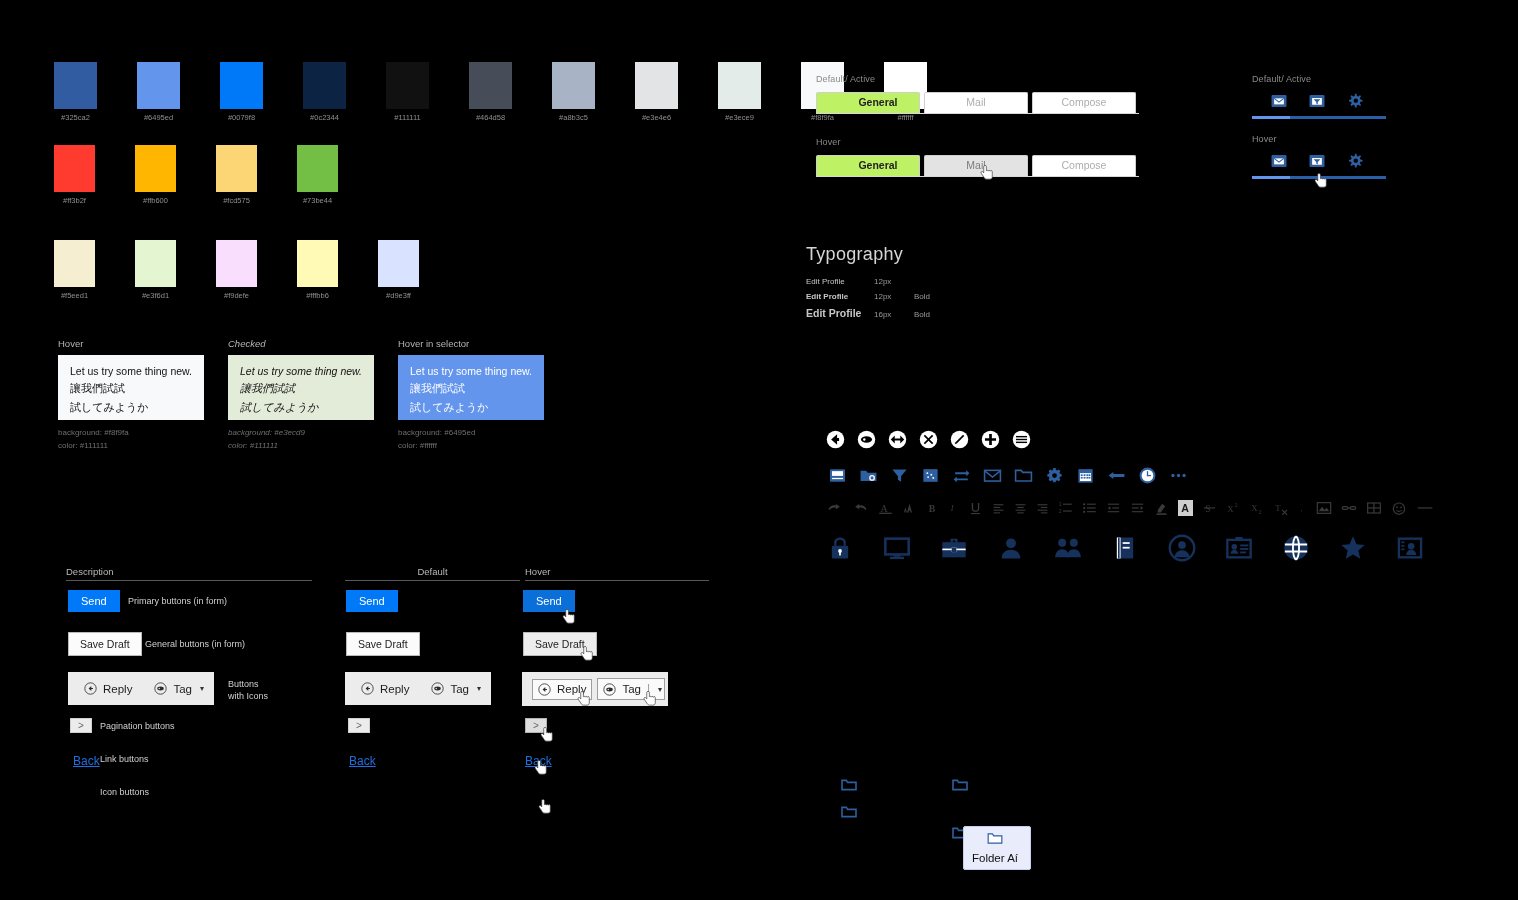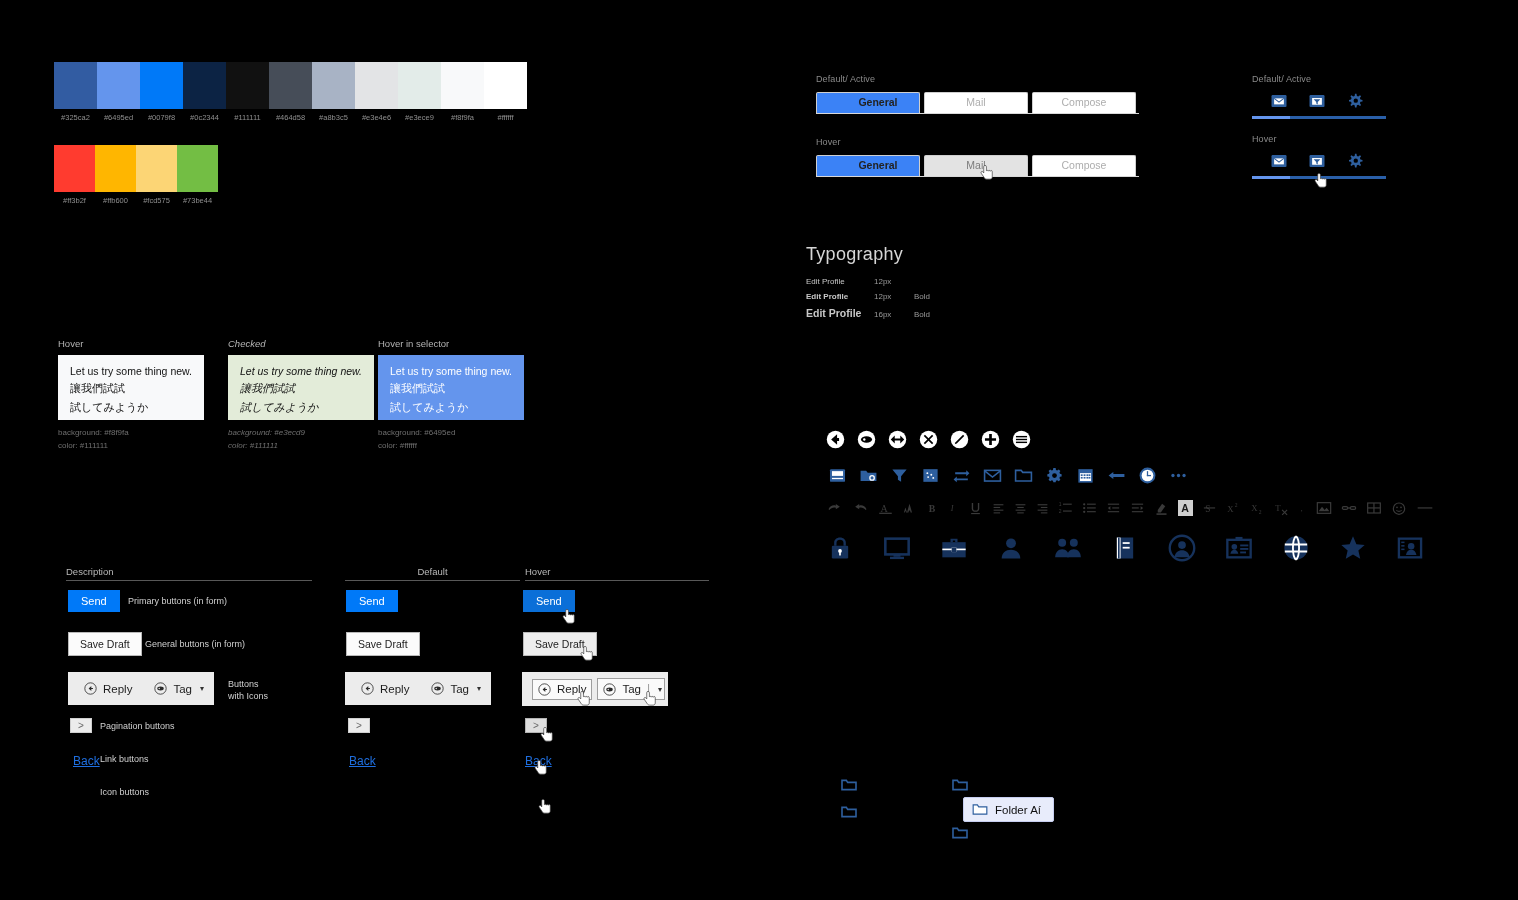--- a/index.html
+++ b/index.html
@@ -10,21 +10,21 @@
     font-family: "Liberation Sans", sans-serif;
     overflow: hidden;
   }
   .page { position: relative; width: 1518px; height: 900px; }
 
   
   .lbl-sm { font-size: 9px; color: #8a8a8a; letter-spacing: .1px; }
   .abs { position: absolute; }
 
   
-  .palette { position: absolute; display: flex; }
+  .palette { position: absolute; display: flex; gap: 40px; }
   .swatch-wrap { display: flex; flex-direction: column; }
   .swatch { width: 43px; height: 47px; }
   .swatch-code { font-size: 7.5px; color: #8f8f8f; margin-top: 4px; text-align: center;
                  font-family: "Liberation Sans", sans-serif; }
   .pal2 .swatch, .pal3 .swatch { width: 41px; height: 47px; }
 
   
   .card-group { position: absolute; }
   .card-title { font-size: 9.5px; color: #b4b4b4; margin-bottom: 6px; }
   .card {
@@ -74,21 +74,21 @@
 
   
   .tabrow { display: flex; align-items: flex-end; }
   .tab {
     width: 104px; height: 21px; line-height: 19px; text-align: center;
     font-size: 10.5px; border: 1px solid #cfcfcf; border-bottom: none;
     background: #ffffff; color: #adadad; cursor: pointer;
     border-radius: 2px 2px 0 0; margin-right: 4px;
     font-family: "Liberation Sans", sans-serif;
   }
-  .tab.active { color: #222; font-weight: bold; background: #3b82f6; padding-left: 20px; }
+  .tab.active { color: #222; font-weight: bold; background: #bef264; padding-left: 20px; }
   .tab.hover { background: #e3e3e3; color: #7d7d7d; }
   .tab-underline { width: 323px; height: 1px; background: #d8d8d8; }
 
   
   .iconnav { display: flex; gap: 20px; padding-left: 18px; }
   .iconnav-rule { width: 134px; height: 3px; background: #2a5fa8; position: relative; }
   .iconnav-rule .seg { position: absolute; left: 0; top: 0; width: 38px; height: 3px; background: #6495ed; }
 
   
   .typo-title { font-size: 18px; color: #d6d6d6; font-weight: 300; letter-spacing: .3px; }
@@ -184,20 +184,42 @@
     <div class="swatch-wrap">
       <div class="swatch" style="background:#fcd575"></div>
       <div class="swatch-code">#fcd575</div>
     </div>
     <div class="swatch-wrap">
       <div class="swatch" style="background:#73be44"></div>
       <div class="swatch-code">#73be44</div>
     </div>
   </div>
 
+  <div class="palette pal3" style="left:54px; top:240px;">
+    <div class="swatch-wrap">
+      <div class="swatch" style="background:#f5eed1"></div>
+      <div class="swatch-code">#f5eed1</div>
+    </div>
+    <div class="swatch-wrap">
+      <div class="swatch" style="background:#e3f6d1"></div>
+      <div class="swatch-code">#e3f6d1</div>
+    </div>
+    <div class="swatch-wrap">
+      <div class="swatch" style="background:#f9defe"></div>
+      <div class="swatch-code">#f9defe</div>
+    </div>
+    <div class="swatch-wrap">
+      <div class="swatch" style="background:#fffbb6"></div>
+      <div class="swatch-code">#fffbb6</div>
+    </div>
+    <div class="swatch-wrap">
+      <div class="swatch" style="background:#d9e3ff"></div>
+      <div class="swatch-code">#d9e3ff</div>
+    </div>
+  </div>
 
   <div class="card-group" style="left:58px; top:338px;">
     <div class="card-title">Hover</div>
     <div class="card" style="background:#f8f9fa; color:#111111;">
       <div class="ln1">Let us try some thing new.</div>
       <div class="ln2">讓我們試試</div>
       <div class="ln3">試してみようか</div>
     </div>
     <div class="card-meta">
       <div>background: #f8f9fa</div>
@@ -211,21 +233,21 @@
       <div class="ln1">Let us try some thing new.</div>
       <div class="ln2">讓我們試試</div>
       <div class="ln3">試してみようか</div>
     </div>
     <div class="card-meta">
       <div>background: #e3ecd9</div>
       <div>color: #111111</div>
     </div>
   </div>
 
-  <div class="card-group" style="left:378px; top:338px;">
+  <div class="card-group" style="left:398px; top:338px;">
     <div class="card-title">Hover in selector</div>
     <div class="card" style="background:#6495ed; color:#ffffff;">
       <div class="ln1">Let us try some thing new.</div>
       <div class="ln2">讓我們試試</div>
       <div class="ln3">試してみようか</div>
     </div>
     <div class="card-meta">
       <div>background: #6495ed</div>
       <div>color: #ffffff</div>
     </div>
@@ -739,20 +761,20 @@
   <svg class="abs" width="16" height="14" viewBox="0 0 24 20" style="left:841px; top:805px;">
     <path d="M1.5 3 L8 3 L10 6 L22.5 6 L22.5 17 L1.5 17 Z" fill="none" stroke="#2e5f9e" stroke-width="2.4"></path>
   </svg>
   <svg class="abs" width="16" height="14" viewBox="0 0 24 20" style="left:952px; top:778px;">
     <path d="M1.5 3 L8 3 L10 6 L22.5 6 L22.5 17 L1.5 17 Z" fill="none" stroke="#2e5f9e" stroke-width="2.4"></path>
   </svg>
   <svg class="abs" width="16" height="14" viewBox="0 0 24 20" style="left:952px; top:826px;">
     <path d="M1.5 3 L8 3 L10 6 L22.5 6 L22.5 17 L1.5 17 Z" fill="none" stroke="#2e5f9e" stroke-width="2.4"></path>
   </svg>
 
-  <div class="folder-chip abs" style="left:963px; top:797px;">
+  <div class="folder-chip abs" style="left:963px; top:826px;flex-direction:column;">
     <svg width="16" height="13" viewBox="0 0 24 20">
       <path d="M1.5 3 L8 3 L10 6 L22.5 6 L22.5 17 L1.5 17 Z" fill="#ffffff" stroke="#2e5f9e" stroke-width="1.8"></path>
     </svg>
     <span>Folder Aí</span>
   </div>
 
 </div>
 
 </body></html>

